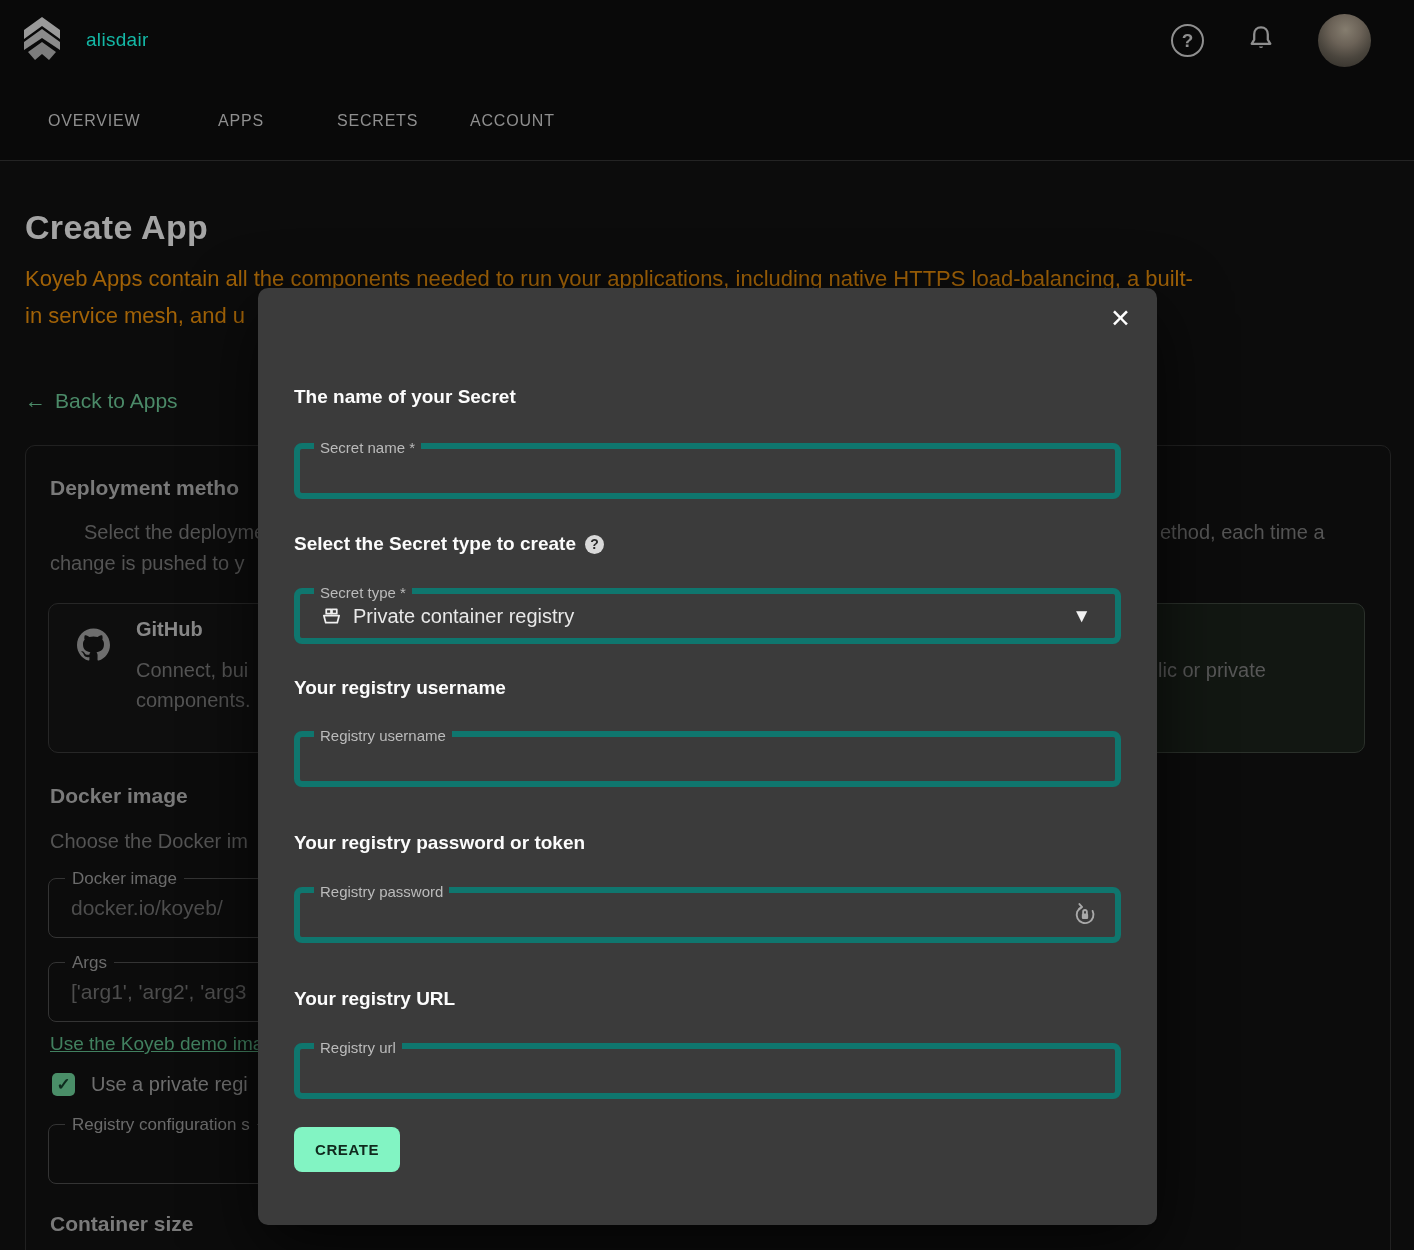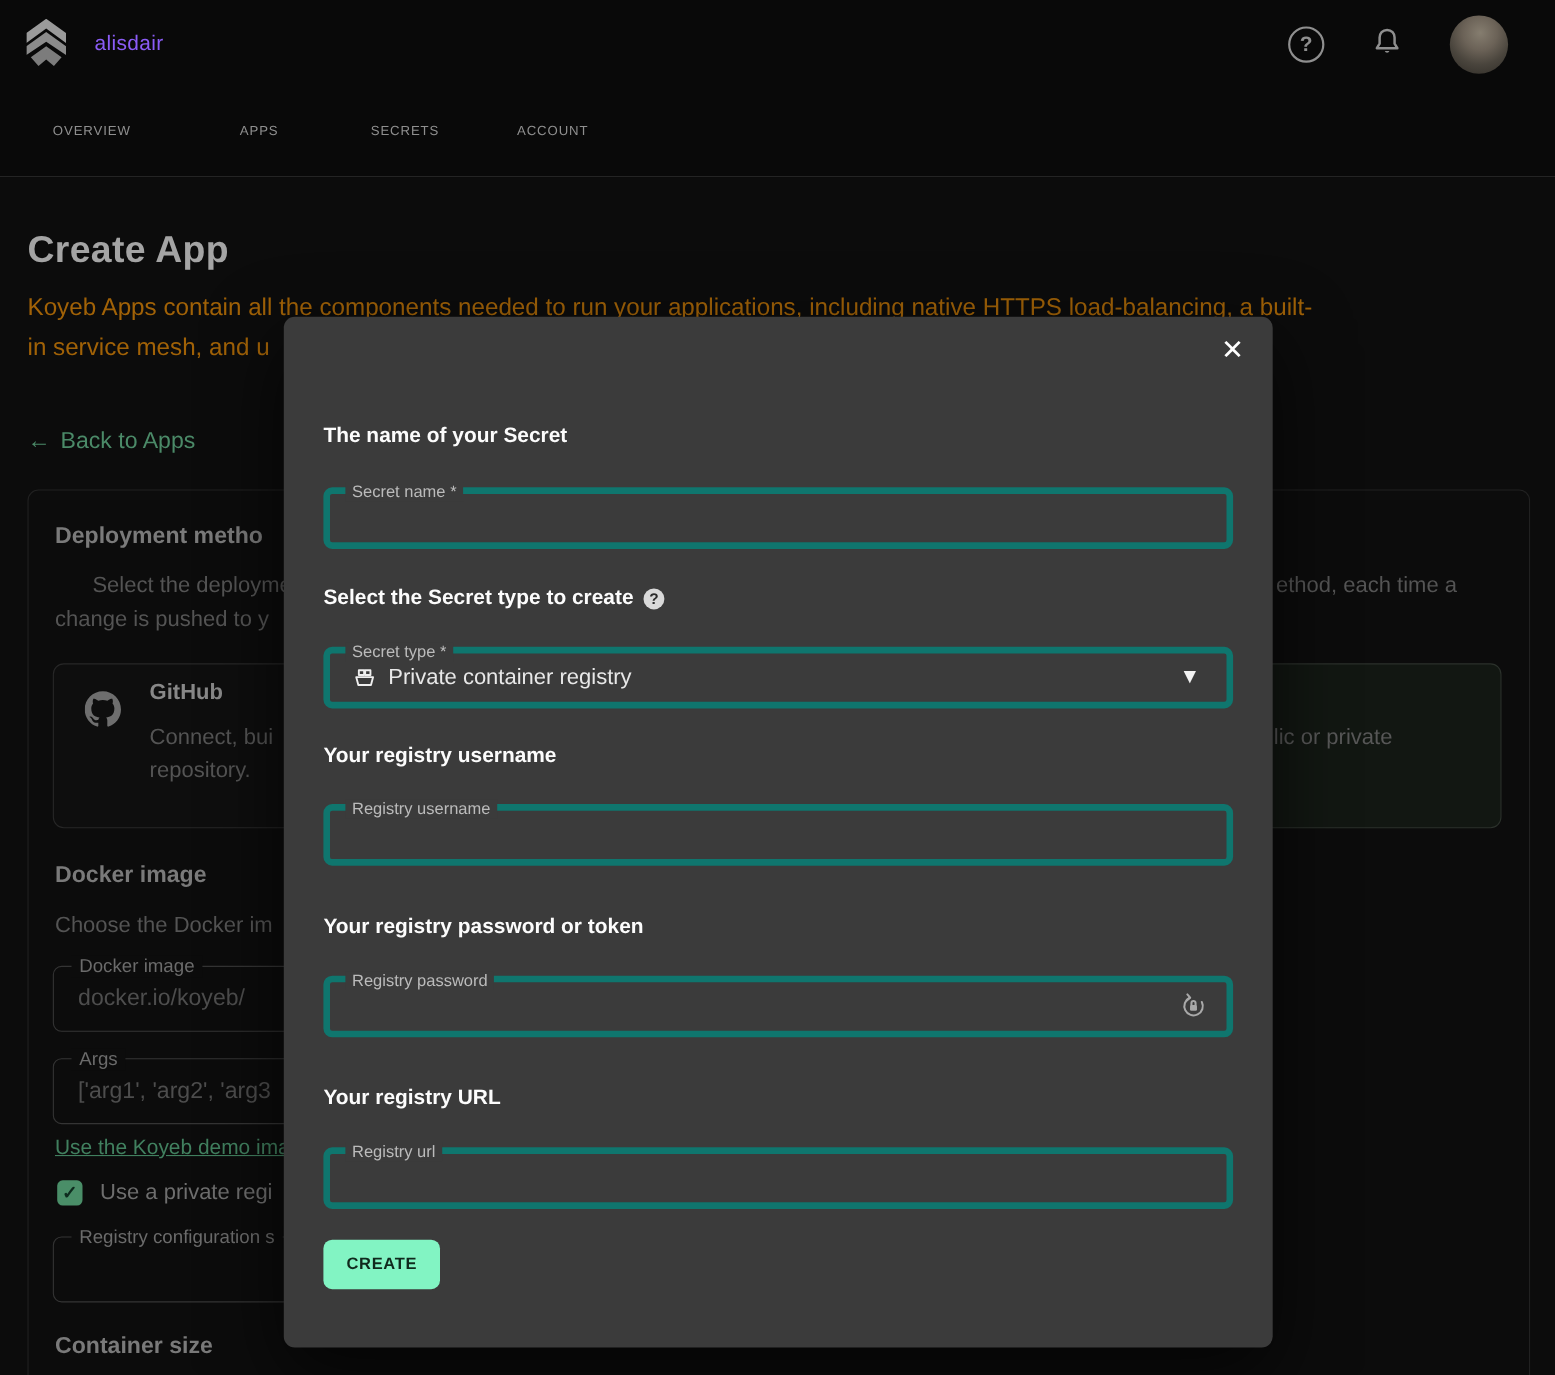--- a/index.html
+++ b/index.html
@@ -6,30 +6,30 @@
   html,body { background:#000; }
   body { font-family:"Liberation Sans", sans-serif; }
   .screen {
     position:relative; width:1414px; height:1250px;
     background:#0c0c0c; overflow:hidden;
   }
   
   .topbar { position:absolute; left:0; top:0; width:1414px; height:161px;
     background:#090909; border-bottom:1px solid #242424; }
   .logo { position:absolute; left:24px; top:17px; width:36px; height:46px; }
-  .org-name { position:absolute; left:86px; top:29px; font-size:19px; color:#8b5cf6; letter-spacing:.3px; }
+  .org-name { position:absolute; left:86px; top:29px; font-size:19px; color:#14b8a6; letter-spacing:.3px; }
   .icon-btn { position:absolute; background:none; border:none; cursor:pointer; }
   .help-btn { left:1171px; top:24px; width:33px; height:33px; border:2px solid #8f8f8f; border-radius:50%;
     color:#8f8f8f; font-size:19px; font-weight:bold; line-height:29px; text-align:center; }
   .bell-btn { left:1245px; top:22px; width:32px; height:36px; }
   .avatar { position:absolute; left:1318px; top:14px; width:53px; height:53px; border-radius:50%;
     background:radial-gradient(circle at 52% 30%, #857d6f 0%, #6b6257 34%, #4a453d 62%, #2d2a25 100%);
     border:none; cursor:pointer; }
   .tab { position:absolute; top:112px; background:none; border:none; cursor:pointer;
-    font-family:"Liberation Sans", sans-serif; font-size:12px; color:#8f8f8f; letter-spacing:.8px; }
+    font-family:"Liberation Sans", sans-serif; font-size:16px; color:#8f8f8f; letter-spacing:.8px; }
   .tab-overview { left:48px; } .tab-apps { left:218px; } .tab-secrets { left:337px; } .tab-account { left:470px; }
 
   
   .page-title { position:absolute; left:25px; top:208px; font-size:34px; font-weight:600; color:#a4a4a4; letter-spacing:.3px; }
   .page-desc { position:absolute; left:25px; font-size:22px; color:#a16207; white-space:nowrap; }
   .desc-1 { top:266px; } .desc-2 { top:303px; }
   .back-link { position:absolute; left:25px; top:389px; background:none; border:none; cursor:pointer;
     font-size:21px; color:#4b8a68; display:flex; gap:9px; align-items:center; font-family:"Liberation Sans", sans-serif; }
   .outer-card { position:absolute; left:25px; top:445px; width:1366px; height:900px;
     border:1px solid #212121; border-radius:10px; }
@@ -134,21 +134,21 @@
   <p class="bg-t dep-t1">Select the deploymen</p>
   <p class="bg-t dep-t1r">ethod, each time a</p>
   <p class="bg-t dep-t2">change is pushed to y</p>
 
   <div class="method-card gh-card">
     <svg class="gh-icon" width="33" height="33" viewBox="0 0 24 24">
       <path fill="#6e6e6e" d="M12 .297c-6.63 0-12 5.373-12 12 0 5.303 3.438 9.8 8.205 11.385.6.113.82-.258.82-.577 0-.285-.01-1.04-.015-2.04-3.338.724-4.042-1.61-4.042-1.61C4.422 18.07 3.633 17.7 3.633 17.7c-1.087-.744.084-.729.084-.729 1.205.084 1.838 1.236 1.838 1.236 1.07 1.835 2.809 1.305 3.495.998.108-.776.417-1.305.76-1.605-2.665-.3-5.466-1.332-5.466-5.93 0-1.31.465-2.38 1.235-3.22-.135-.303-.54-1.523.105-3.176 0 0 1.005-.322 3.3 1.23.96-.267 1.98-.399 3-.405 1.02.006 2.04.138 3 .405 2.28-1.552 3.285-1.23 3.285-1.23.645 1.653.24 2.873.12 3.176.765.84 1.23 1.91 1.23 3.22 0 4.61-2.805 5.625-5.475 5.92.42.36.81 1.096.81 2.22 0 1.606-.015 2.896-.015 3.286 0 .315.21.69.825.57C20.565 22.092 24 17.592 24 12.297c0-6.627-5.373-12-12-12"></path>
     </svg>
     <span class="gh-title">GitHub</span>
     <span class="gh-d1">Connect, bui</span>
-    <span class="gh-d2">repository.</span>
+    <span class="gh-d2">components.</span>
   </div>
 
   <div class="method-card dk-card">
     <span class="dk-frag">lic or private</span>
   </div>
 
   <h2 class="bg-h di-h">Docker image</h2>
   <p class="bg-t di-t">Choose the Docker im</p>
 
   <div class="bg-field f-docker">

